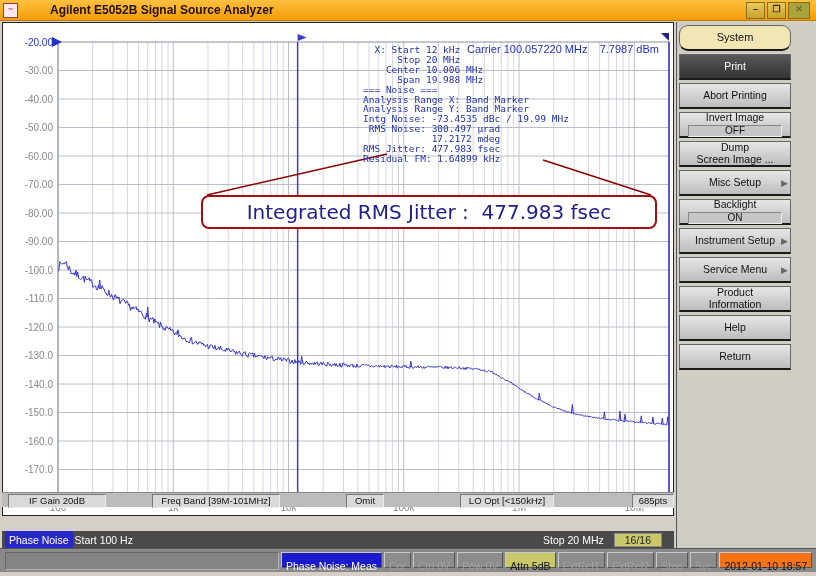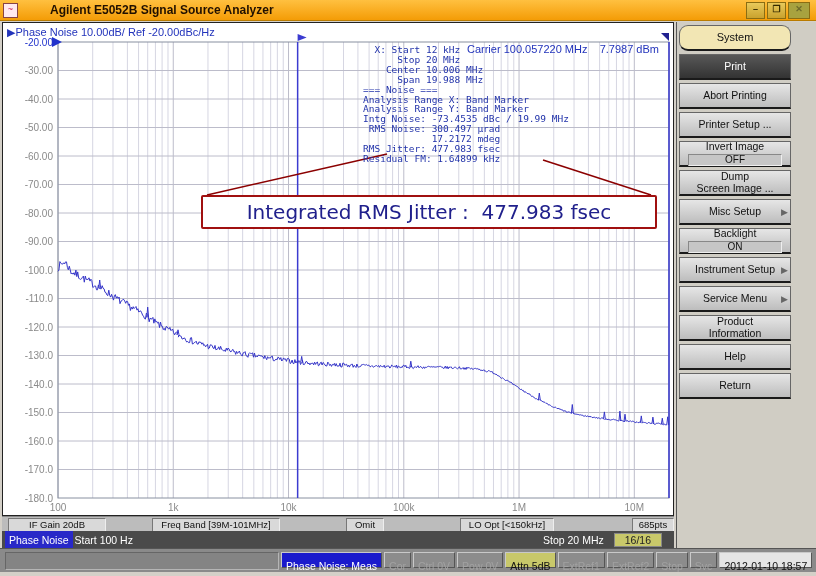--- a/index.html
+++ b/index.html
@@ -16,24 +16,24 @@
       font-size:9px;line-height:13px;text-align:center;color:#352a00;font-weight:bold;}
   .wb.close{background:#a8a23f;color:#6d6a2a;width:20px;}
   
   .screen{position:absolute;left:2px;top:22px;width:672px;height:494px;background:#fff;border:1px solid #222;box-sizing:border-box;}
   .hdrL{position:absolute;left:4px;top:3px;font-size:11px;color:#2233bb;white-space:pre;}
   .hdrR{position:absolute;right:14px;top:8px;font-size:11px;color:#2233bb;white-space:pre;}
   #plot{position:absolute;left:0;top:0;}
   .info{position:absolute;left:360px;top:22px;margin:0;font-family:"DejaVu Sans Mono",monospace;
         font-size:9.5px;line-height:9.9px;color:#2233aa;z-index:4;}
   .callout{position:absolute;left:198px;top:172px;width:452px;height:30px;background:#fff;
-     border:2px solid #a01010;border-radius:2px;z-index:5;display:flex;align-items:center;justify-content:center;
+     border:2px solid #a01010;border-radius:8px;z-index:5;display:flex;align-items:center;justify-content:center;
      font-size:20px;color:#20208c;font-family:"DejaVu Sans",sans-serif;white-space:pre;}
   
-  .bar1{position:absolute;left:2px;top:516px;width:672px;height:15px;background:#bcbcbc;border-top:1px solid #888;box-sizing:border-box;}
+  .bar1{position:absolute;left:2px;top:492px;width:672px;height:15px;background:#bcbcbc;border-top:1px solid #888;box-sizing:border-box;}
   .tseg{position:absolute;top:1px;height:12px;line-height:12px;font-size:9.5px;text-align:center;color:#111;
         background:#d9d9d9;border:1px solid;border-color:#777 #eee #eee #777;}
   
   .bar2{position:absolute;left:2px;top:531px;width:672px;height:17px;background:#4a4a4a;color:#fff;
         font-size:10.5px;display:flex;align-items:center;}
   .mode{background:#2828c8;padding:3px 4px;margin-left:3px;}
   .b2txt{margin-left:2px;}
   .b2right{margin-left:auto;display:flex;align-items:center;margin-right:12px;}
   .count{background:#c8c86a;color:#222;padding:0 10px;margin-left:10px;border:1px solid #888;}
   
@@ -48,21 +48,21 @@
   .sk .ar{position:absolute;right:2px;top:7px;font-size:9px;color:#666;}
   
   .statusbar{position:absolute;left:0;top:548px;width:816px;height:24px;background:#8a8a8a;border-top:1px solid #555;box-sizing:border-box;}
   .sunken{position:absolute;left:5px;top:3px;width:272px;height:16px;background:#848484;
           border:1px solid;border-color:#666 #b5b5b5 #b5b5b5 #666;}
   .segs{position:absolute;left:281px;top:3px;display:flex;gap:2px;}
   .seg{height:16px;line-height:15px;font-size:10.5px;padding:6px 4px;border:1px solid;border-color:#c9c9c9 #555 #555 #c9c9c9;
        background:#8c8c8c;color:#a2a2a2;white-space:nowrap;box-sizing:border-box;}
   .seg.meas{background:#1a1acc;color:#fff;}
   .seg.yellow{background:#c8c86a;color:#111;}
-  .seg.date{background:#e5e5e5;color:#111;}
+  .seg.date{background:#f97316;color:#111;}
 </style>
 </head>
 <body>
 
 <div class="stage">
 
   <div class="titlebar">
     <span class="appicon">~</span>
     <span class="apptitle">Agilent E5052B Signal Source Analyzer</span>
     <div class="winbtns">
@@ -162,21 +162,20 @@
         <text x="50" y="478.5" text-anchor="end" font-size="10" font-family="Liberation Sans, sans-serif" fill="#8a8a8a">-180.0</text>
         <text x="55" y="488" text-anchor="middle" font-size="10" font-family="Liberation Sans, sans-serif" fill="#8a8a8a">100</text>
         <text x="170.26061925696933" y="488" text-anchor="middle" font-size="10" font-family="Liberation Sans, sans-serif" fill="#8a8a8a">1k</text>
         <text x="285.52123851393867" y="488" text-anchor="middle" font-size="10" font-family="Liberation Sans, sans-serif" fill="#8a8a8a">10k</text>
         <text x="400.78185777090806" y="488" text-anchor="middle" font-size="10" font-family="Liberation Sans, sans-serif" fill="#8a8a8a">100k</text>
         <text x="516.0424770278773" y="488" text-anchor="middle" font-size="10" font-family="Liberation Sans, sans-serif" fill="#8a8a8a">1M</text>
         <text x="631.3030962848467" y="488" text-anchor="middle" font-size="10" font-family="Liberation Sans, sans-serif" fill="#8a8a8a">10M</text>
         <line x1="204" y1="172" x2="384" y2="131" stroke="#8b0000" stroke-width="1.5"></line>
         <line x1="648" y1="172" x2="540" y2="137" stroke="#8b0000" stroke-width="1.5"></line>
       </svg>
-    <div class="hdrL">▶Phase Noise 10.00dB/ Ref -20.00dBc/Hz</div>
     <div class="hdrR">
       <span>Carrier 100.057220 MHz</span><span>    </span><span>7.7987 dBm</span>
     </div>
     <pre class="info">  X: Start 12 kHz
       Stop 20 MHz
     Center 10.006 MHz
       Span 19.988 MHz
 === Noise ===
 Analysis Range X: Band Marker
 Analysis Range Y: Band Marker
@@ -210,23 +209,20 @@
   <div class="sidebar">
     <div class="skwrap" id="softkeys">
       <div class="sk title">System</div>
     <div class="sk sel">
           <span>Print</span>
         </div>
         <div class="sk">
           <span>Abort Printing</span>
         </div>
         <div class="sk">
-          <span>Printer Setup ...</span>
-        </div>
-        <div class="sk">
           <span>Invert Image</span>
           <span class="val">OFF</span>
         </div>
         <div class="sk">
           <span>Dump</span>
           <span>Screen Image ...</span>
         </div>
         <div class="sk">
           <span>Misc Setup</span>
           <span class="ar">▶</span>

